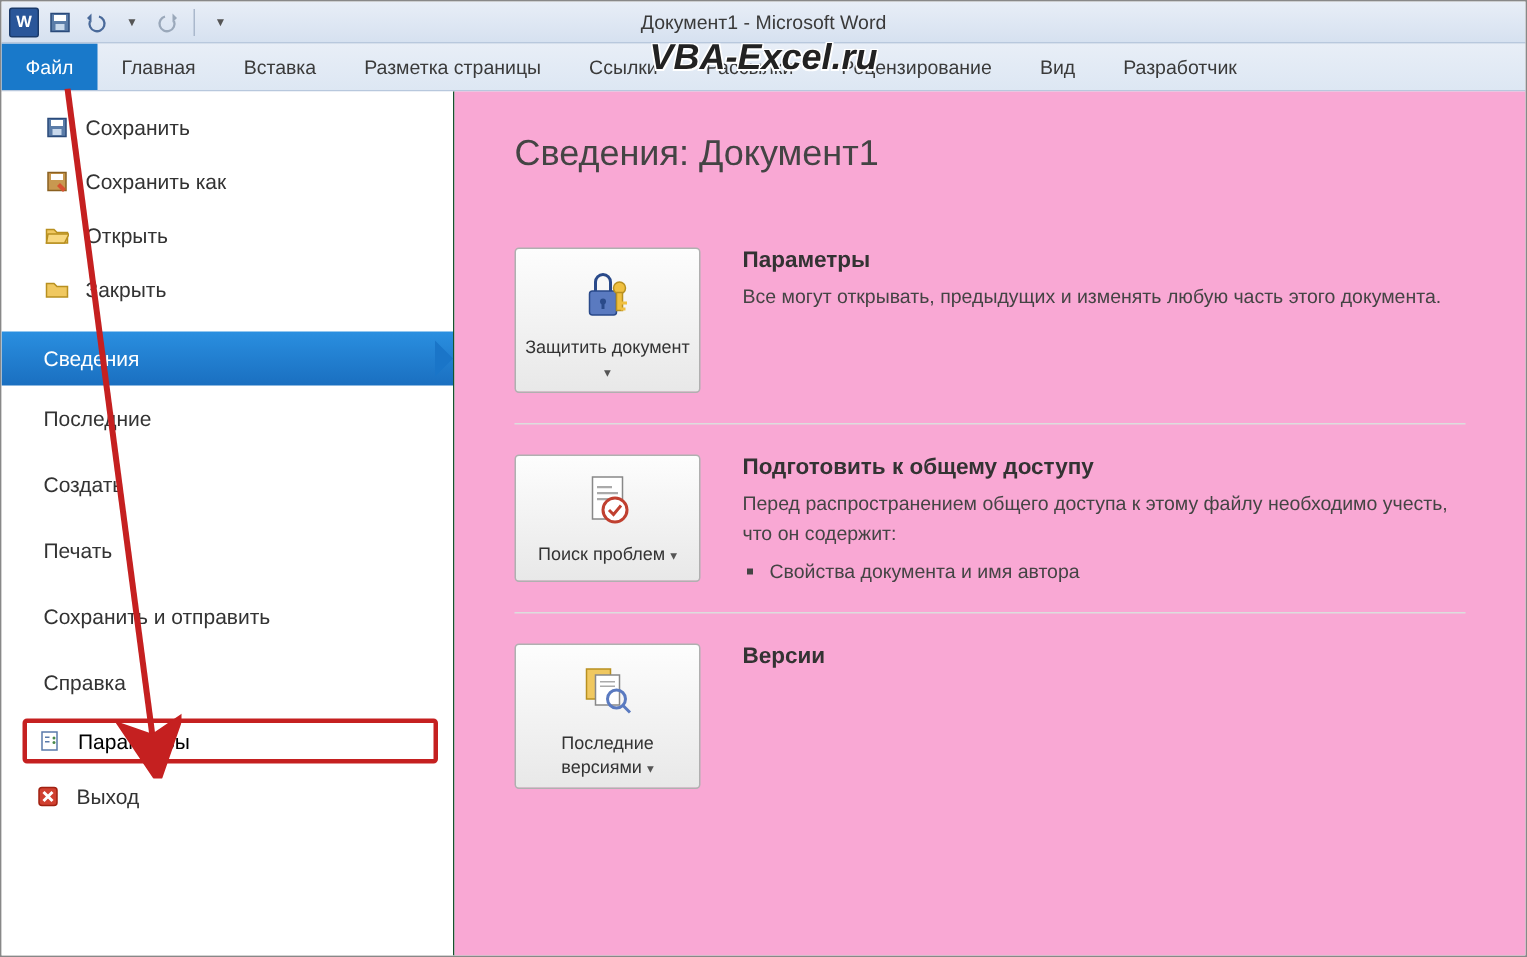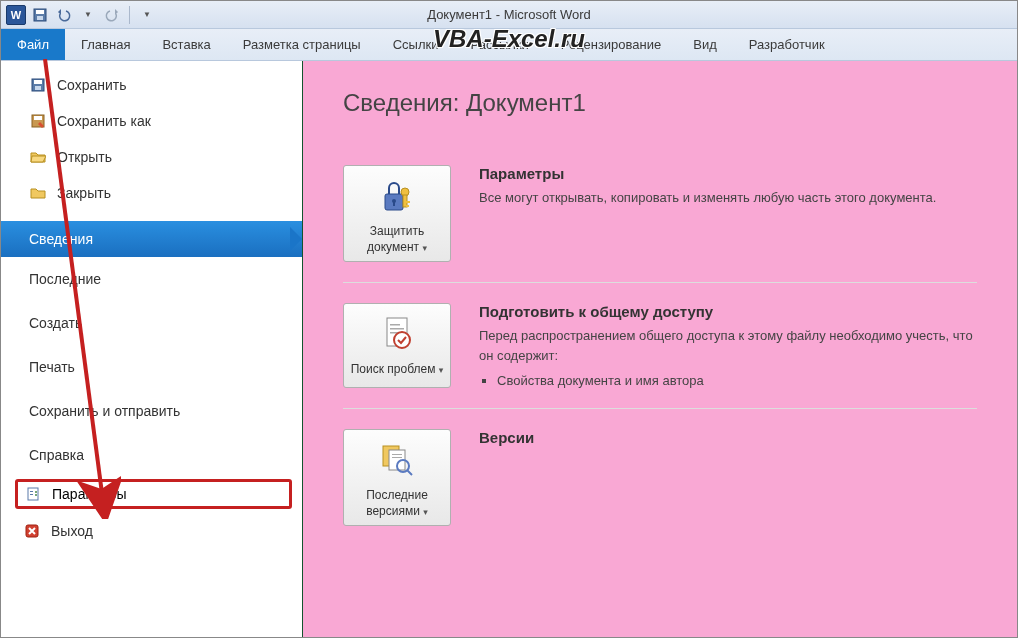--- a/index.html
+++ b/index.html
@@ -23,21 +23,21 @@
 .side-item.selected { background: linear-gradient(to bottom, #2a8fe0, #1a6fc0); color: #fff; }
 .side-item.selected::after { content: ""; position: absolute; right: -12px; top: 50%; transform: translateY(-50%); border: 12px solid transparent; border-left-color: #1a75c8; }
 .side-section { padding: 14px 18px 14px 28px; font-size: 14px; color: #333; cursor: pointer; }
 .side-highlight { border: 3px solid #c52020; border-radius: 3px; margin: 2px 10px 2px 14px; padding: 4px 8px; display: flex; align-items: center; font-size: 14px; }
 
 .content { flex: 1; background: #f9a8d4; padding: 28px 40px; overflow: auto; }
 .page-title { font-size: 24px; color: #444; font-weight: normal; margin-bottom: 28px; }
 
 .info-block { display: flex; gap: 28px; padding: 20px 0; }
 .info-block + .info-block { border-top: 1px solid #ddd; }
-.big-btn { width: 108px; text-align: center; background: linear-gradient(to bottom, #fdfdfd, #e8e8e8); border: 1px solid #b0b0b0; border-radius: 3px; padding: 10px 6px 6px; font-size: 12px; color: #333; cursor: pointer; }
+.big-btn { width: 124px; text-align: center; background: linear-gradient(to bottom, #fdfdfd, #e8e8e8); border: 1px solid #b0b0b0; border-radius: 3px; padding: 10px 6px 6px; font-size: 12px; color: #333; cursor: pointer; }
 .big-btn .bb-icon { width: 40px; height: 40px; margin: 0 auto 8px; display: flex; align-items: center; justify-content: center; }
 .big-btn .bb-label { line-height: 1.3; }
 .big-btn .bb-drop { font-size: 9px; color: #555; }
 .info-text { flex: 1; }
 .info-text h3 { font-size: 15px; color: #333; font-weight: bold; margin-bottom: 6px; }
 .info-text p { font-size: 13px; color: #444; line-height: 1.5; }
 .info-text ul { margin-top: 8px; padding-left: 18px; }
 .info-text li { font-size: 13px; color: #444; list-style: square; }
 .version-line { display: flex; align-items: center; gap: 10px; margin-top: 6px; font-size: 13px; color: #444; }
 
@@ -186,21 +186,21 @@
             <circle cx="28" cy="16" r="4" fill="#f0c040" stroke="#b89020"></circle>
             <rect x="26" y="19" width="4" height="12" fill="#f0c040" stroke="#b89020"></rect>
             <rect x="29" y="25" width="4" height="2" fill="#f0c040"></rect>
             <rect x="29" y="29" width="3" height="2" fill="#f0c040"></rect>
           </svg>
         </div>
         <div class="bb-label"><span>Защитить документ</span> <span class="bb-drop">▾</span></div>
       </div>
       <div class="info-text">
         <h3>Параметры</h3>
-        <p>Все могут открывать, копировать и изменять любую часть этого документа.</p>
+        <p>Все могут открывать, предыдущих и изменять любую часть этого документа.</p>
       </div>
     </div>
 
     <div class="info-block">
       <div class="big-btn">
         <div class="bb-icon">
           <svg width="40" height="40" viewBox="0 0 40 40">
             <rect x="10" y="4" width="20" height="28" fill="#fff" stroke="#888"></rect>
             <rect x="13" y="10" width="10" height="1.5" fill="#aaa"></rect>
             <rect x="13" y="14" width="14" height="1.5" fill="#aaa"></rect>

